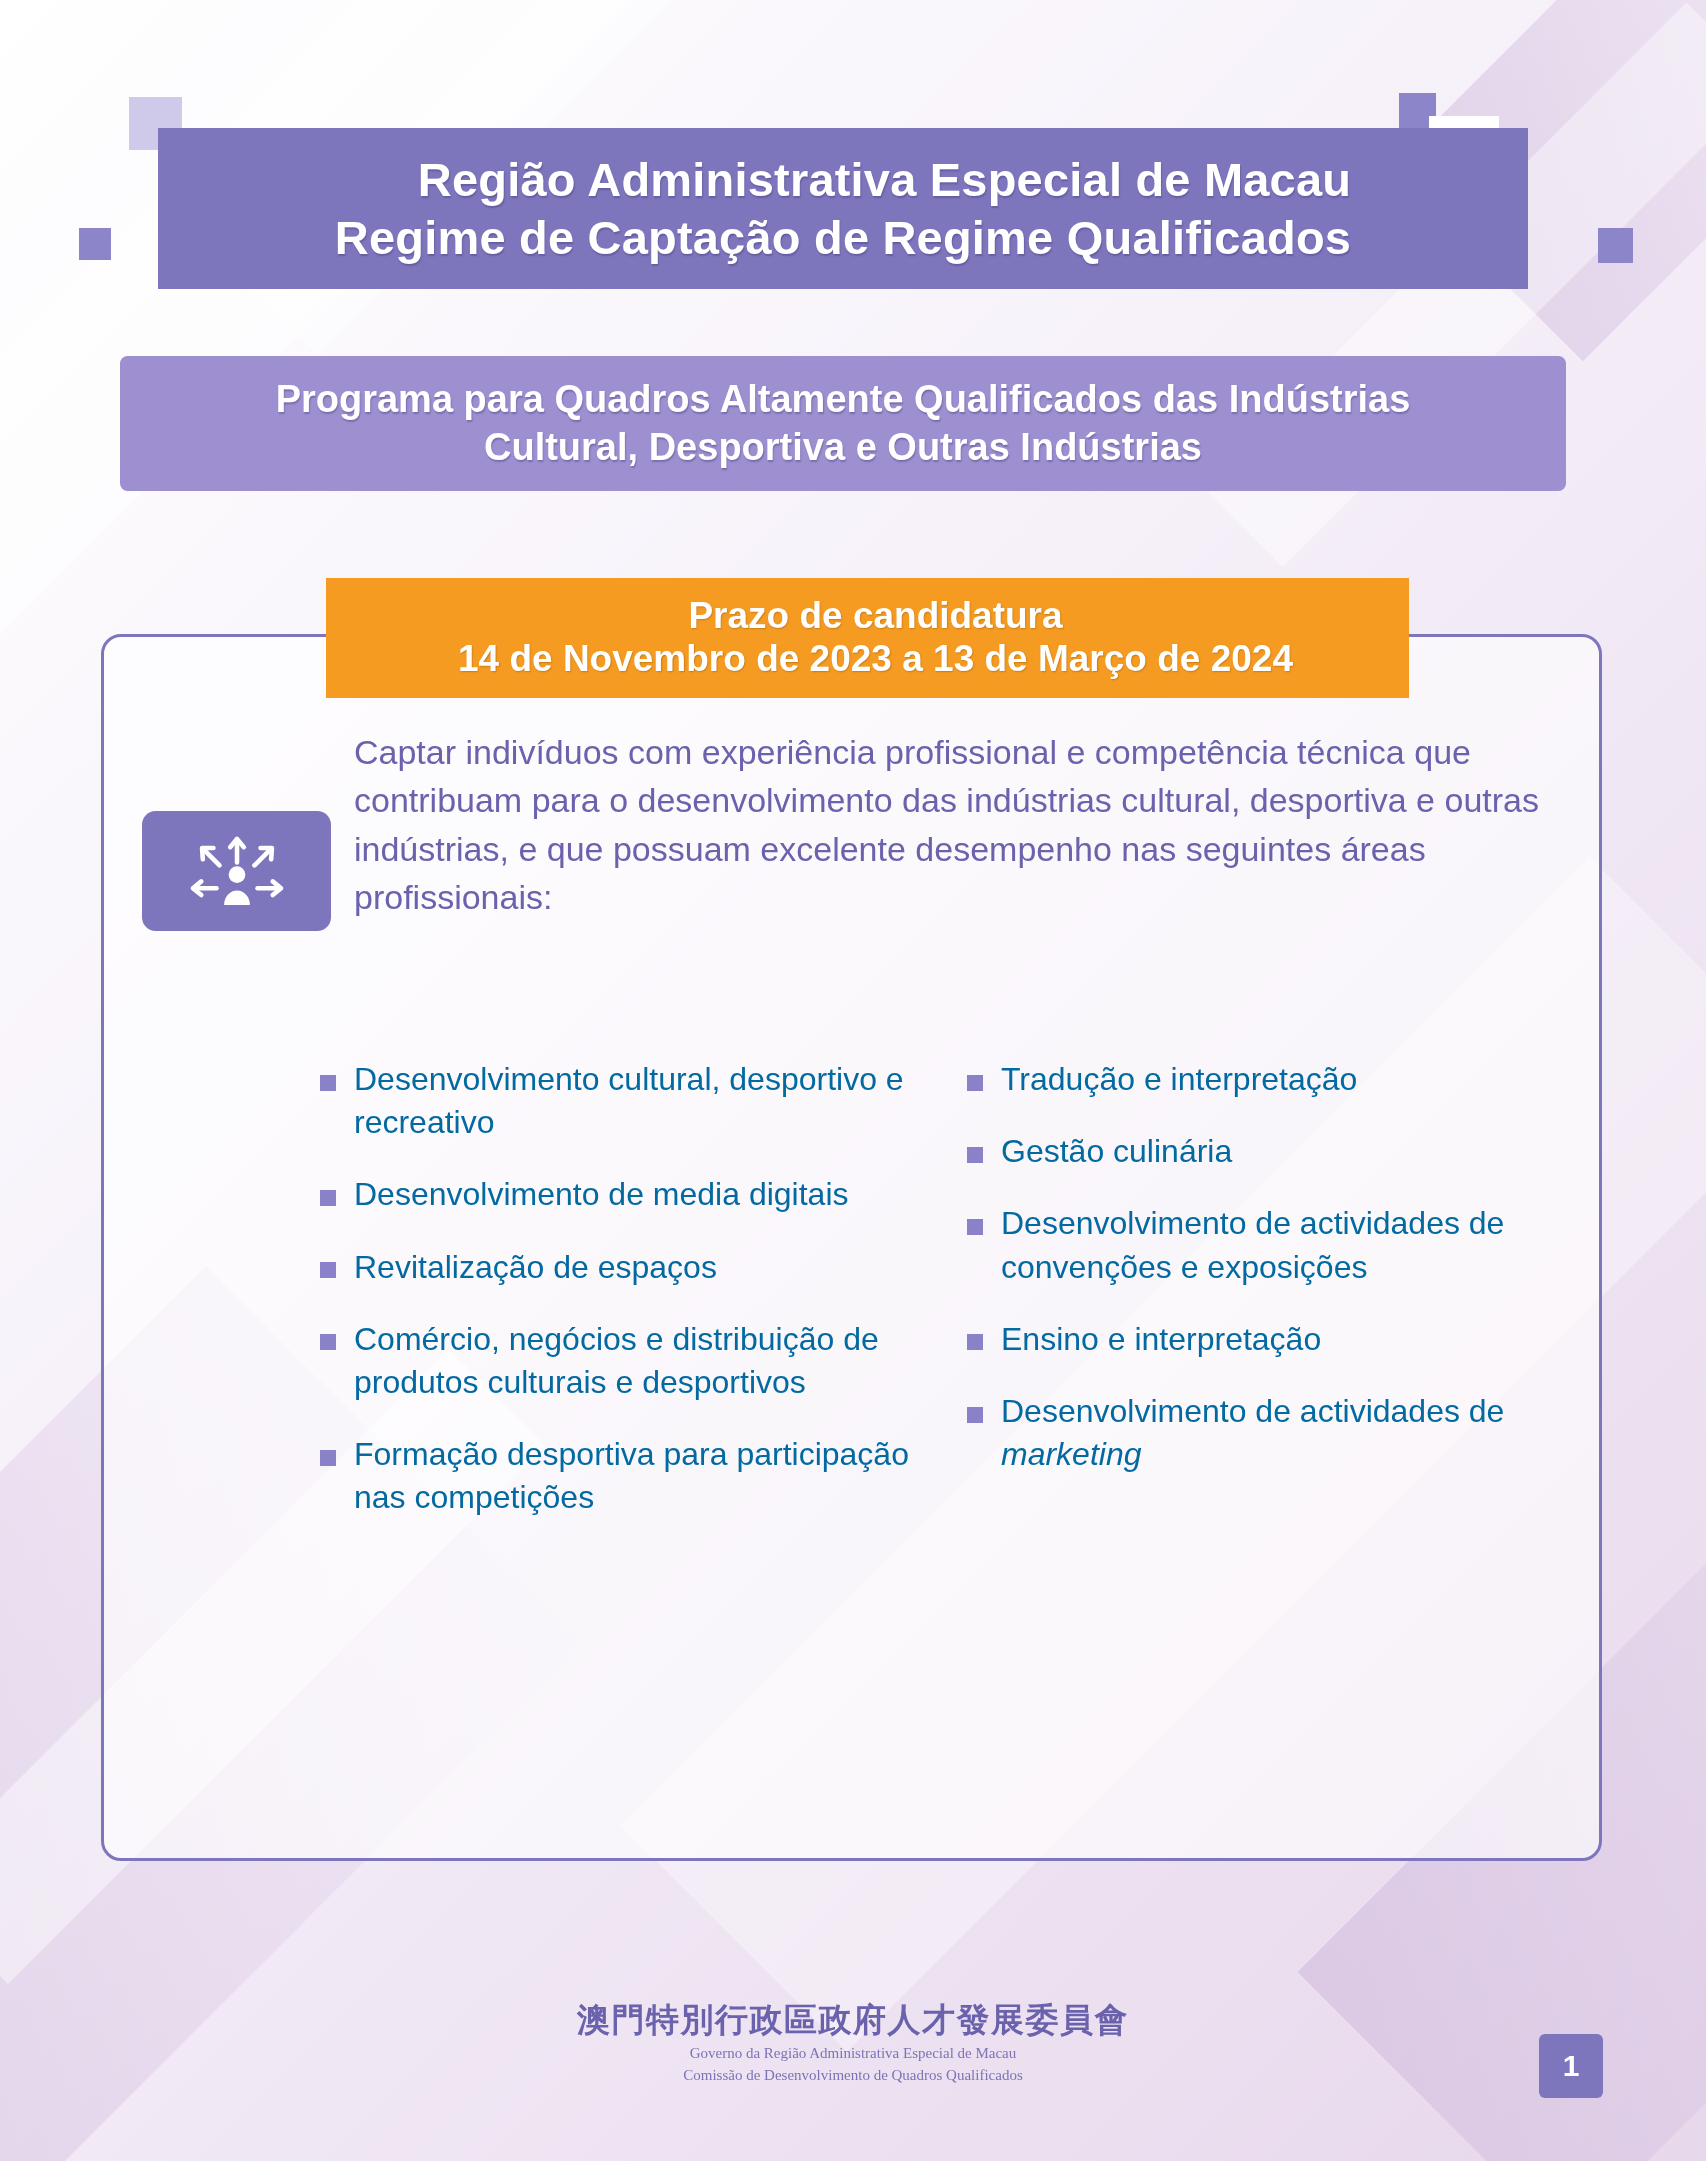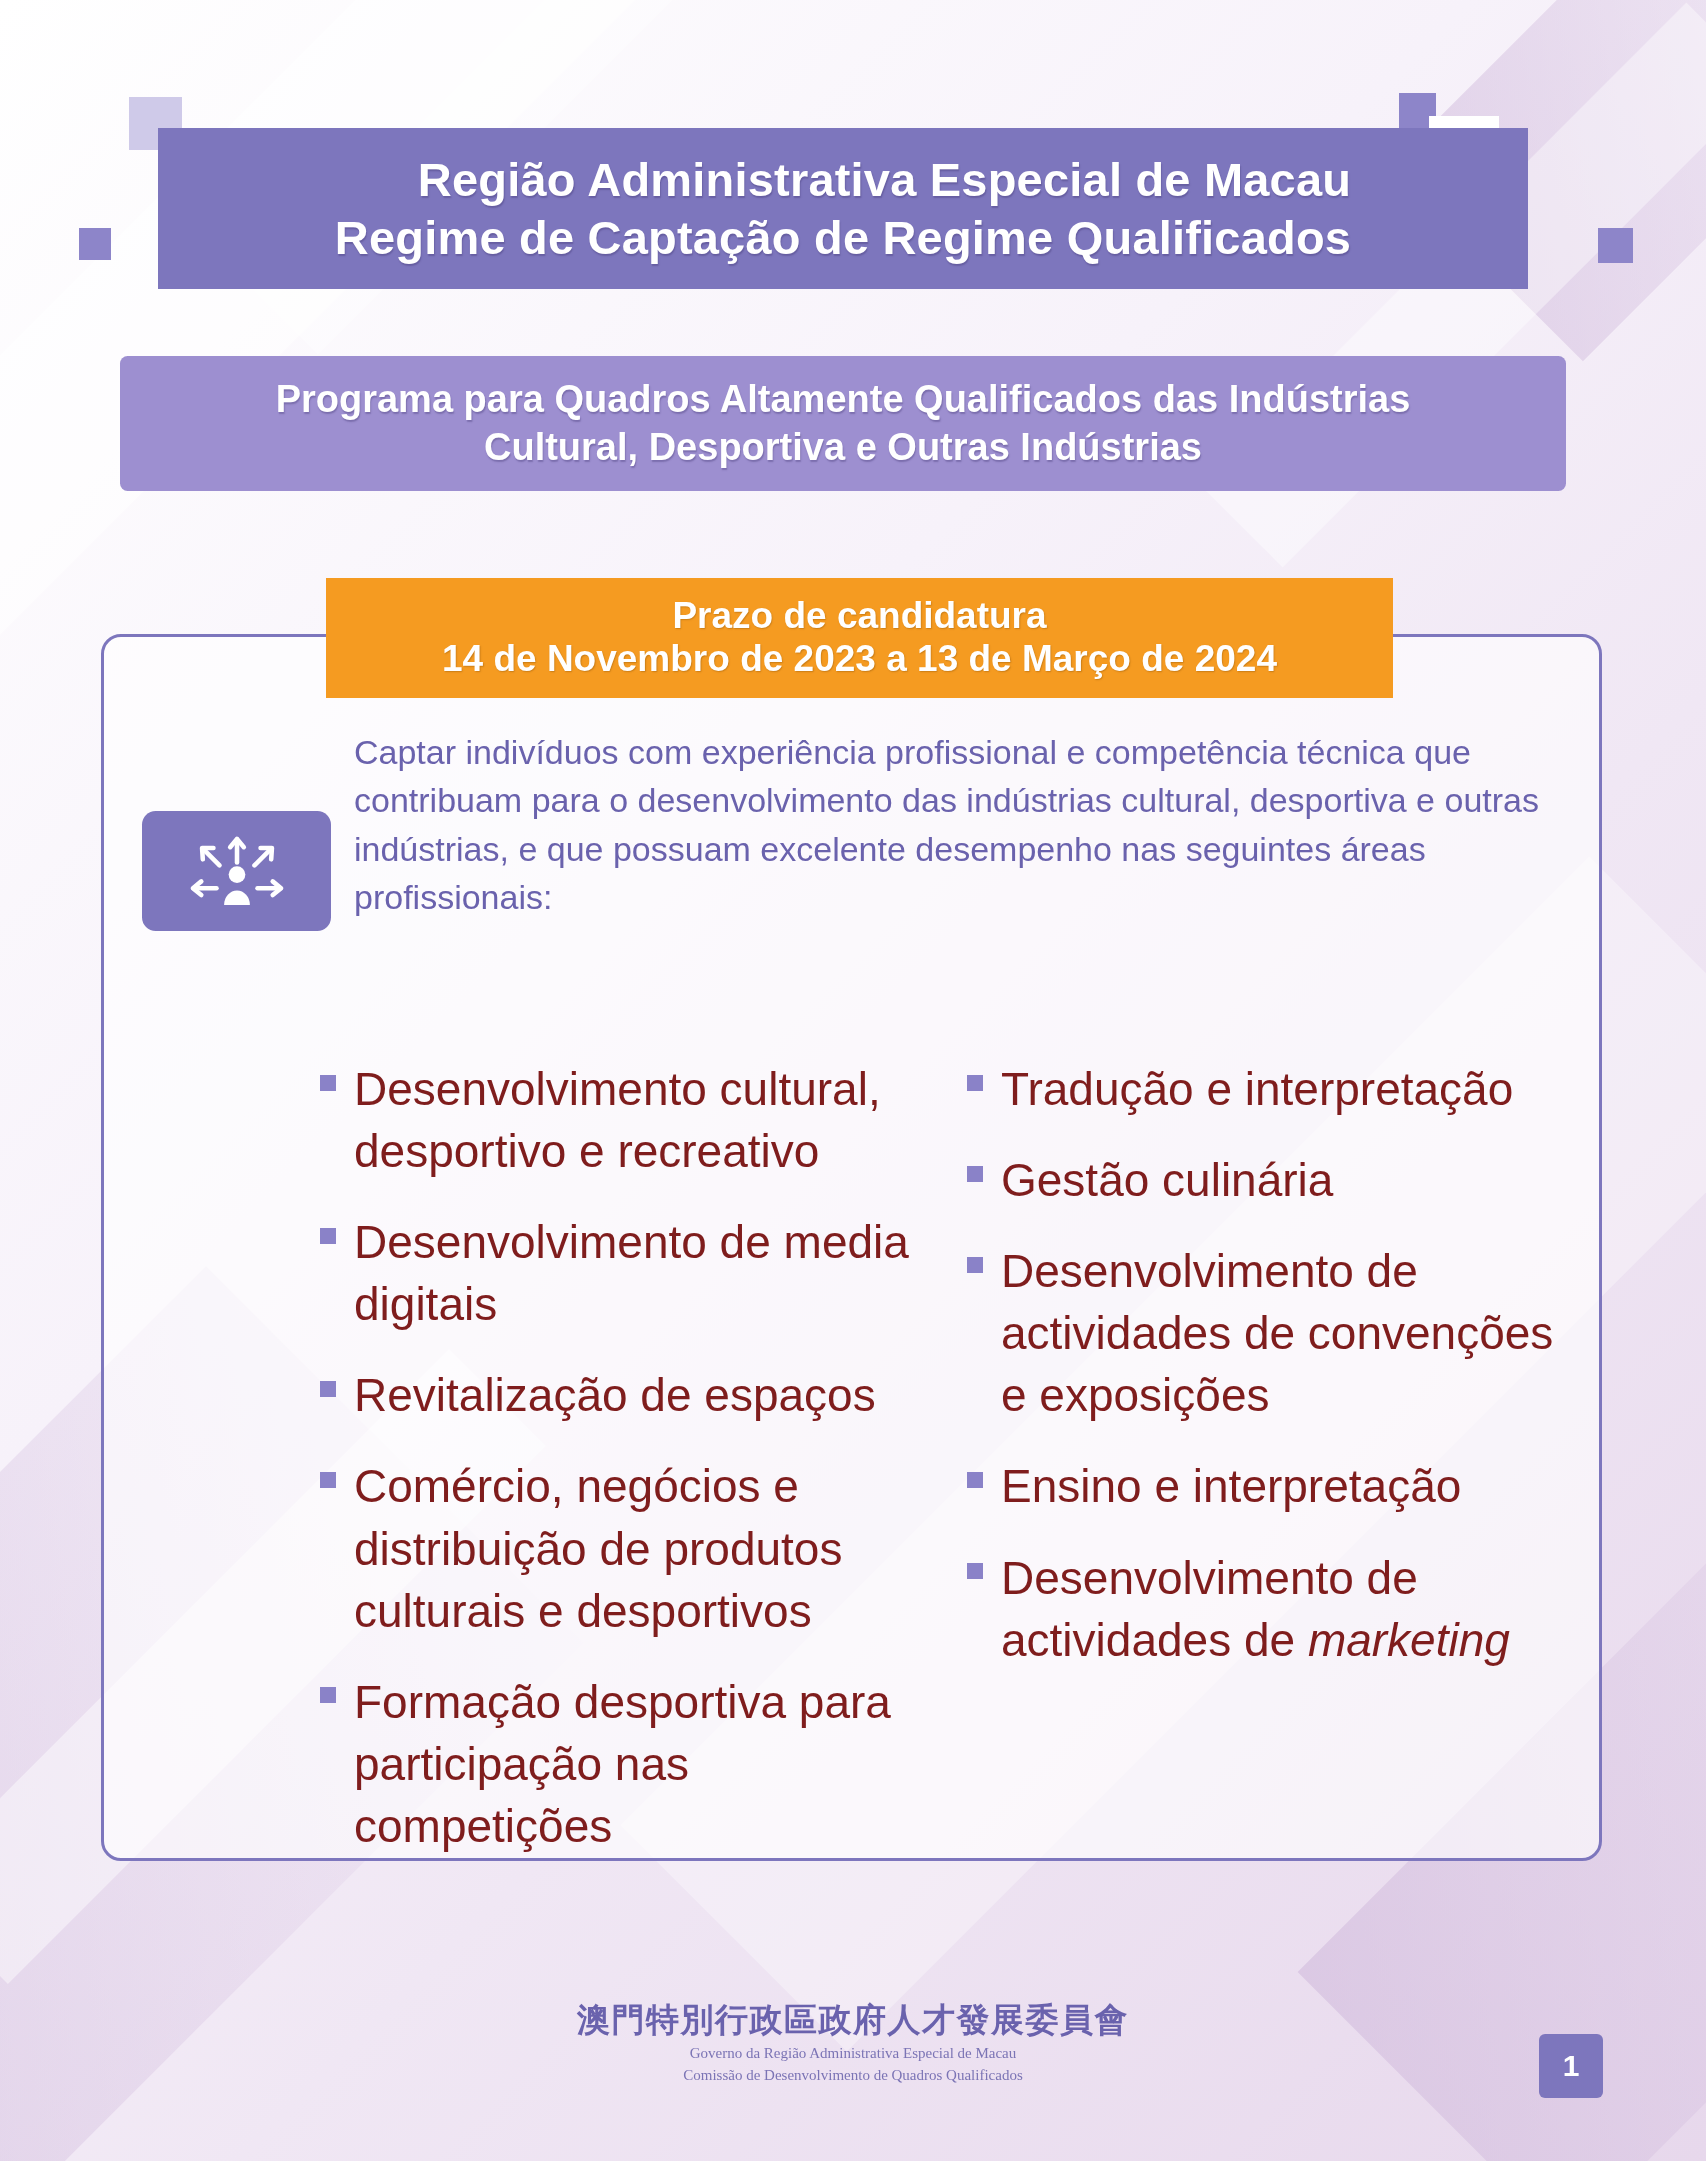--- a/index.html
+++ b/index.html
@@ -116,20 +116,21 @@
     left: 326px;
     top: 578px;
     width: 1067px;
     height: 120px;
     background: #f59b21;
     display: flex;
     flex-direction: column;
     align-items: center;
     justify-content: center;
     text-align: center;
+    padding-left: 16px;
   }
   .deadline .l1 {
     color: #ffffff;
     font-size: 37px;
     font-weight: bold;
     line-height: 1.16;
     text-shadow: 0.8px 0.8px 1.5px rgba(120,70,0,0.35);
   }
   .deadline .l2 {
     color: #ffffff;
@@ -178,22 +179,22 @@
   }
   .bullet .sqmark {
     width: 16px;
     height: 16px;
     background: #8a82c8;
     margin-top: 16.7px;
     margin-right: 18px;
     flex: 0 0 auto;
   }
   .bullet .txt {
-    color: #7f1d1d;
-    font-size: 46px;
+    color: #0369a1;
+    font-size: 32px;
     line-height: 1.35;
   }
   .bullet .txt i { font-style: italic; }
 
   
   .footer {
     position: absolute;
     left: 0;
     top: 1998px;
     width: 1706px;

